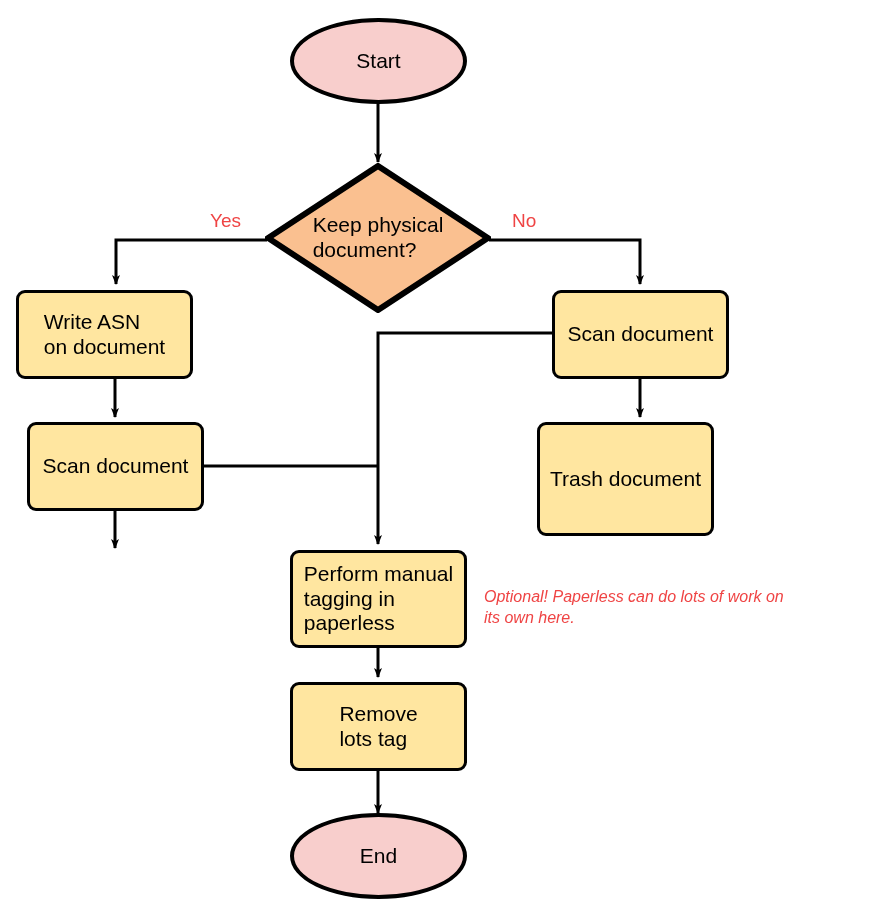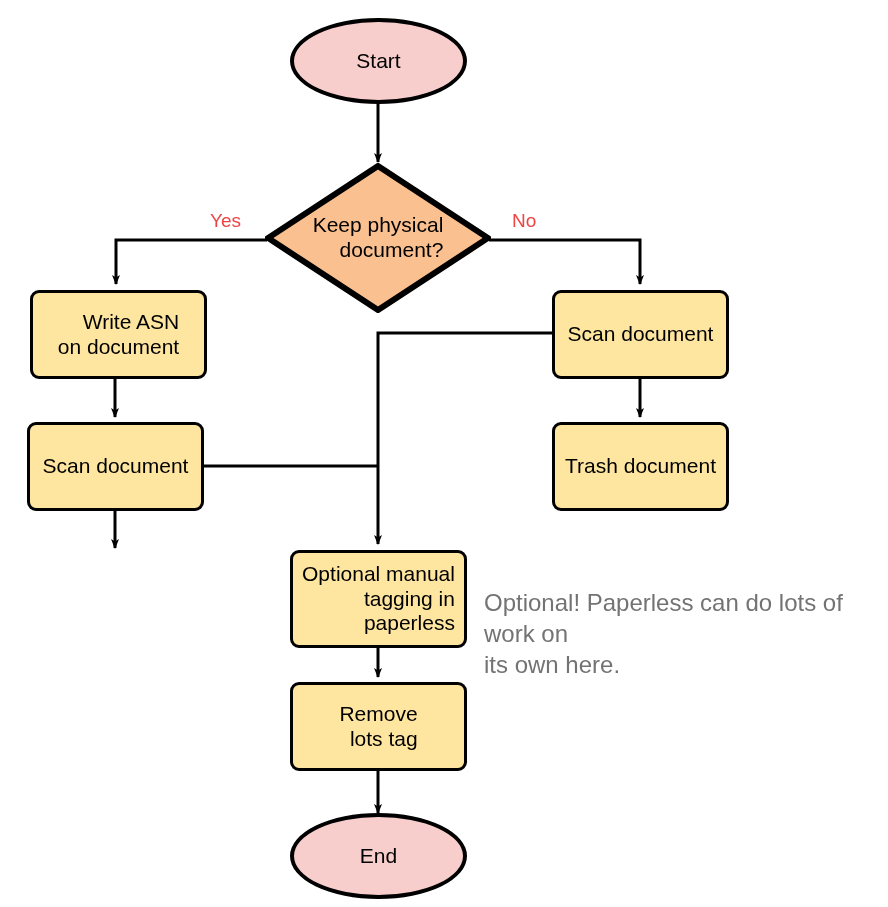--- a/index.html
+++ b/index.html
@@ -26,21 +26,21 @@
     top: 0;
     width: 888px;
     height: 907px;
   }
   .node {
     position: absolute;
     box-sizing: border-box;
     display: flex;
     align-items: center;
     justify-content: center;
-    text-align: right;
+    text-align: left;
     color: #000000;
     line-height: 1.18;
     white-space: pre-line;
   }
   .node-process {
     background: #ffe6a0;
     border: 3px solid #000000;
     border-radius: 9px;
     font-size: 21px;
   }
@@ -67,22 +67,23 @@
     z-index: 2;
   }
   .edge-label {
     position: absolute;
     font-size: 19px;
     color: #ef4444;
     white-space: nowrap;
   }
   .annotation {
     position: absolute;
-    font-size: 24px;
-    color: #737373;
+    font-size: 16px;
+    font-style: italic;
+    color: #ef4444;
     line-height: 1.3;
     white-space: pre-line;
   }
 </style>
 </head>
 <body>
 
 <div id="flow-root">
 
   <svg id="edges" viewBox="0 0 888 907" width="888" height="907" aria-hidden="true">
@@ -115,40 +116,40 @@
       <polygon points="113,3 223,75 113,147 3,75" fill="#fac090" stroke="#000000" stroke-width="6" vector-effect="non-scaling-stroke"></polygon>
     </svg>
     <span class="decision-label">Keep physical
 document?</span>
   </div>
 
   <div class="edge-label" style="left:210px; top:210px;">Yes</div>
 
   <div class="edge-label" style="left:512px; top:210px;">No</div>
 
-  <div class="node node-process" style="left:30px; top:290px; width:177px; height:89px;">
+  <div class="node node-process" style="left:16px; top:290px; width:177px; height:89px;">
     <span>Write ASN
 on document</span>
   </div>
 
   <div class="node node-process" style="left:27px; top:422px; width:177px; height:89px;">
     <span>Scan document</span>
   </div>
 
 
   <div class="node node-process" style="left:552px; top:290px; width:177px; height:89px;">
     <span>Scan document</span>
   </div>
 
-  <div class="node node-process" style="left:552px; top:422px; width:177px; height:89px;">
+  <div class="node node-process" style="left:537px; top:422px; width:177px; height:114px;">
     <span>Trash document</span>
   </div>
 
   <div class="node node-process" style="left:290px; top:550px; width:177px; height:98px;">
-    <span>Optional manual
+    <span>Perform manual
 tagging in
 paperless</span>
   </div>
 
   <div class="annotation" style="left:484px; top:587px; width:400px;">Optional! Paperless can do lots of work on
 its own here.</div>
 
   <div class="node node-process" style="left:290px; top:682px; width:177px; height:89px;">
     <span>Remove
 lots tag</span>

